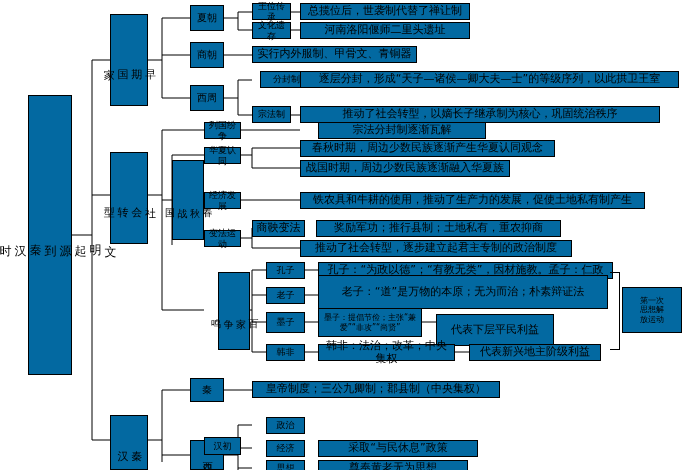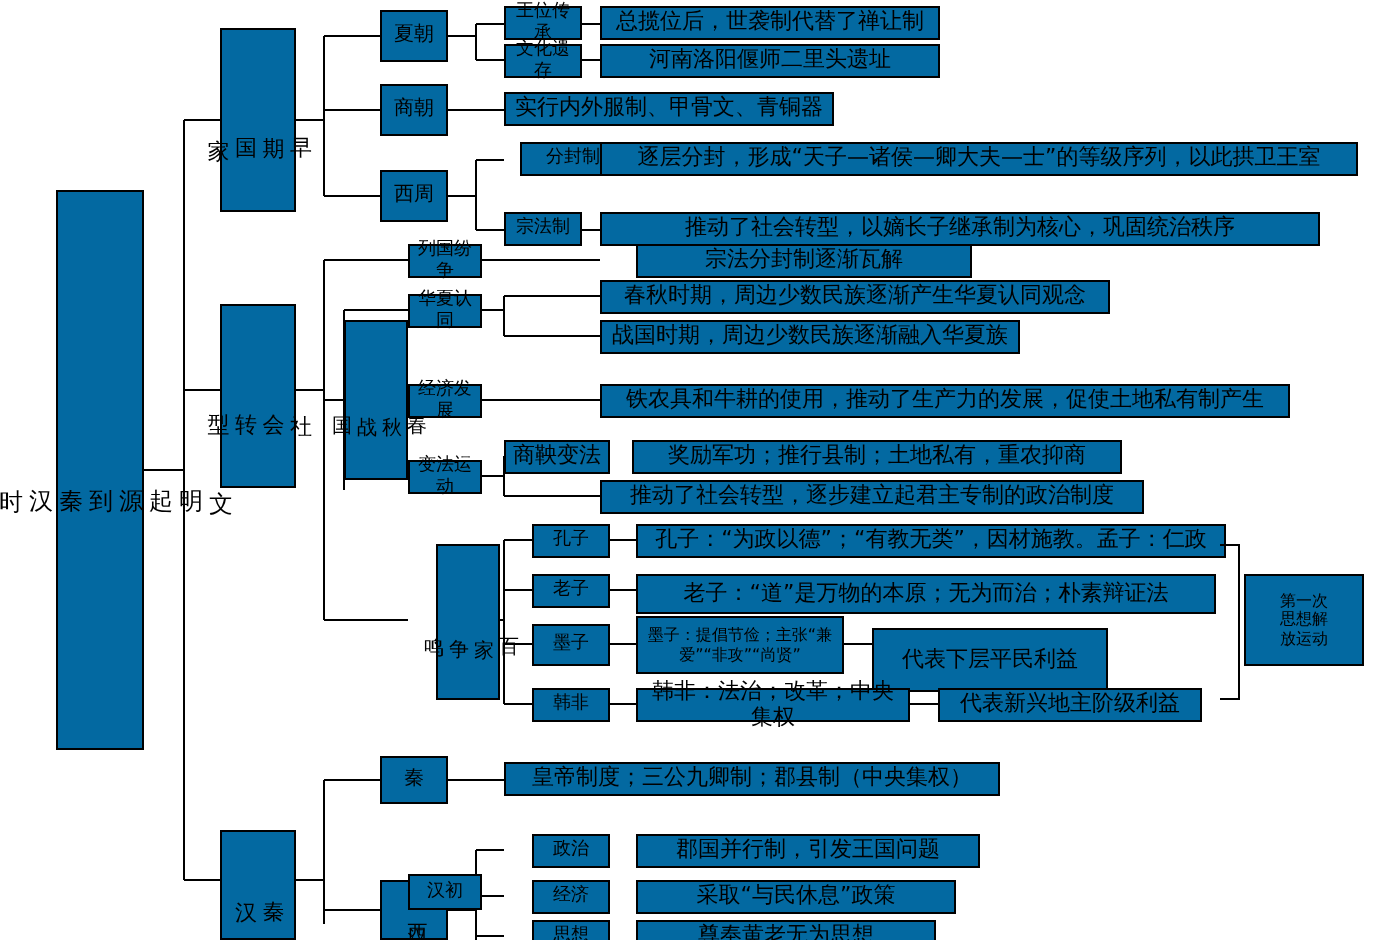--- a/index.html
+++ b/index.html
@@ -205,21 +205,21 @@
 
   <div class="node vert f10" style="left:218px; top:272px; width:32px; height:78px;">百
 家
 争
 鸣</div>
 
   <div class="node f9" style="left:266px; top:262px; width:39px; height:17px;">孔子</div>
   <div class="node f85" style="left:318px; top:262px; width:295px; height:17px;">孔子：“为政以德”；“有教无类”，因材施教。孟子：仁政</div>
 
   <div class="node f9" style="left:266px; top:287px; width:39px; height:17px;">老子</div>
-  <div class="node f85" style="left:318px; top:287px; width:290px; height:20px;">老子：“道”是万物的本原；无为而治；朴素辩证法</div>
+  <div class="node f85" style="left:318px; top:275px; width:290px; height:34px;">老子：“道”是万物的本原；无为而治；朴素辩证法</div>
 
   <div class="node f9" style="left:266px; top:312px; width:39px; height:21px;">墨子</div>
   <div class="node f8" style="left:318px; top:308px; width:104px; height:29px;">墨子：提倡节俭；主张“兼爱”“非攻”“尚贤”</div>
   <div class="node f85" style="left:436px; top:314px; width:118px; height:32px;">代表下层平民利益</div>
 
   <div class="node f9" style="left:266px; top:344px; width:39px; height:17px;">韩非</div>
   <div class="node f85" style="left:318px; top:344px; width:137px; height:17px;">韩非：法治；改革；中央集权</div>
   <div class="node f85" style="left:469px; top:344px; width:132px; height:17px;">代表新兴地主阶级利益</div>
 
   <div class="bracket" style="left:610px; top:272px; width:10px; height:78px;"></div>
@@ -230,21 +230,20 @@
   <div class="node vert f11" style="left:110px; top:415px; width:38px; height:55px;">秦
 汉</div>
 
   <div class="node f10" style="left:190px; top:378px; width:34px; height:24px;">秦</div>
   <div class="node f85" style="left:252px; top:381px; width:248px; height:17px;">皇帝制度；三公九卿制；郡县制（中央集权）</div>
 
   <div class="node vert f10" style="left:190px; top:440px; width:34px; height:30px;">西汉</div>
   <div class="node f9" style="left:204px; top:437px; width:37px; height:18px;">汉初</div>
 
   <div class="node f9" style="left:266px; top:417px; width:39px; height:17px;">政治</div>
-  <div class="node f85" style="left:318px; top:417px; width:172px; height:17px;">郡国并行制，引发王国问题</div>
 
   <div class="node f9" style="left:266px; top:440px; width:39px; height:17px;">经济</div>
   <div class="node f85" style="left:318px; top:440px; width:160px; height:17px;">采取“与民休息”政策</div>
 
   <div class="node f9" style="left:266px; top:460px; width:39px; height:17px;">思想</div>
   <div class="node f85" style="left:318px; top:460px; width:150px; height:17px;">尊奉黄老无为思想</div>
 
 </div>
 
 </body></html>

